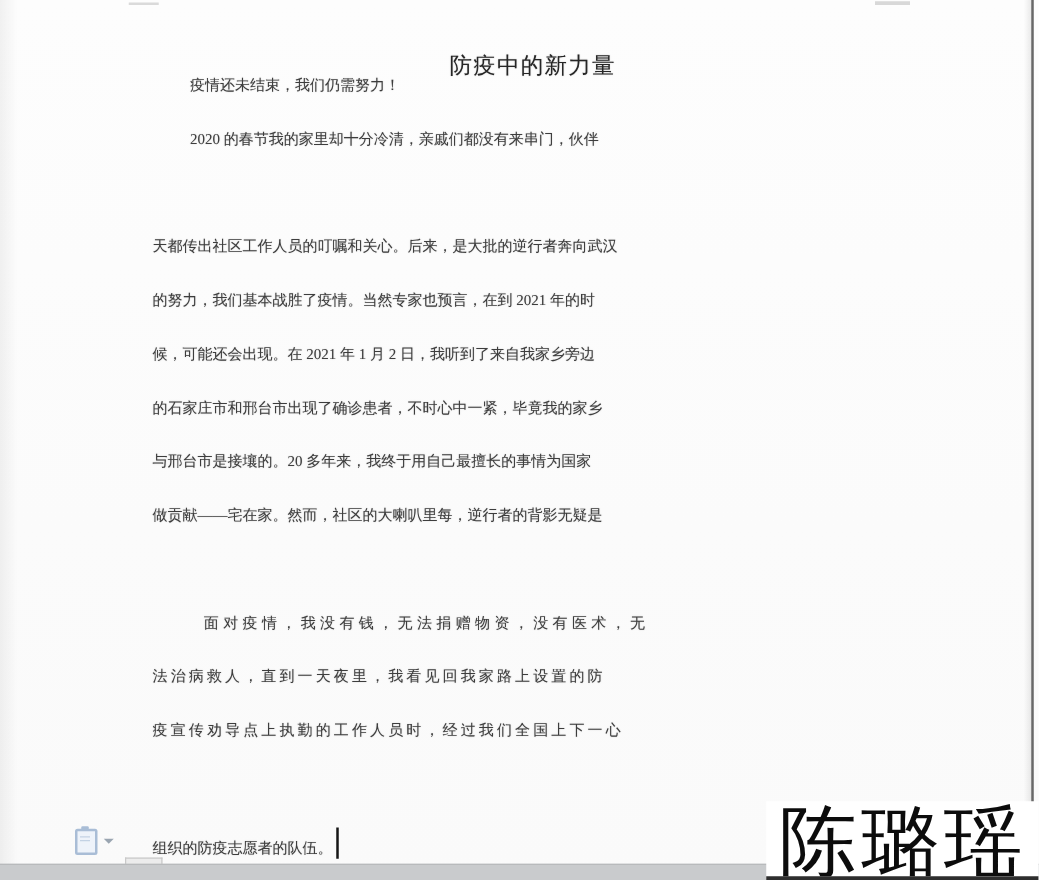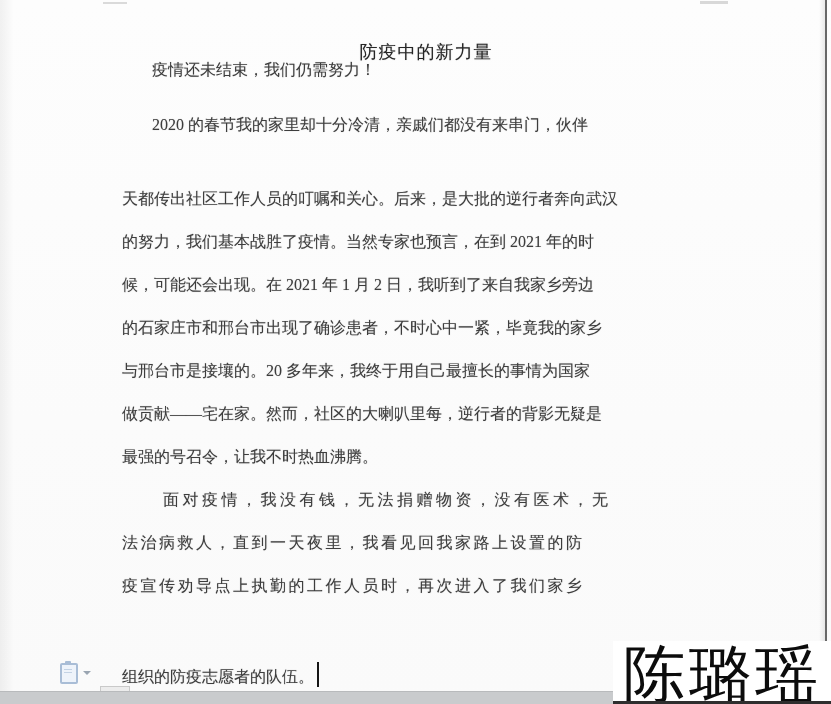--- a/index.html
+++ b/index.html
@@ -11,21 +11,21 @@
          background:linear-gradient(to right,rgba(0,0,0,0.05),rgba(0,0,0,0));}
   .edge-right-line{position:absolute;right:4px;top:0;width:2px;height:692px;background:#4d4d4d;opacity:.85;}
   .edge-right-soft{position:absolute;right:6px;top:0;width:6px;height:692px;
          background:linear-gradient(to left,rgba(0,0,0,0.08),rgba(0,0,0,0));}
   .mark-top-left{position:absolute;left:103px;top:2px;width:24px;height:2px;background:#dadada;}
   .mark-top-right{position:absolute;left:700px;top:1px;width:28px;height:3px;background:#d8d8d8;}
   
   .doc-title{position:absolute;left:426px;top:8px;transform:translateX(-50%);
          white-space:nowrap;font-size:18px;font-weight:normal;color:#262626;
          letter-spacing:1px;text-shadow:0 0 1px rgba(40,40,40,.35);margin-top:32px;}
-  .line{position:absolute;white-space:nowrap;font-size:16px;color:#3d3d3d;
+  .line{position:absolute;white-space:nowrap;font-size:12px;color:#3d3d3d;
          text-shadow:0 0 1px rgba(70,70,70,.35);}
   .caret{display:inline-block;width:2px;height:25px;background:#161616;
          vertical-align:-5px;margin-left:3px;}
   
   .paste-btn{position:absolute;left:58px;top:660px;width:36px;height:26px;cursor:pointer;}
   .clipboard{position:absolute;left:2px;top:3px;width:14px;height:17px;
          border:2px solid #a9bdd6;border-radius:2px;background:#eef3fa;}
   .clipboard:before{content:"";position:absolute;left:3px;top:-4px;width:6px;height:3px;
          background:#a9bdd6;border-radius:1px;}
   .clipboard:after{content:"";position:absolute;left:2px;top:4px;width:8px;height:1px;
@@ -53,32 +53,31 @@
   <div class="edge-left-shade"></div>
   <div class="edge-right-soft"></div>
   <div class="edge-right-line"></div>
   <div class="mark-top-left"></div>
   <div class="mark-top-right"></div>
 
   <div class="doc-title">防疫中的新力量</div>
 
   <div class="line" style="left:152px;top:60px;">疫情还未结束，我们仍需努力！</div>
 
-  <div class="line" style="left:152px;top:115px;">2020 的春节我的家里却十分冷清，亲戚们都没有来串门，伙伴</div>
+  <div class="line" style="left:152px;top:103px;">2020 的春节我的家里却十分冷清，亲戚们都没有来串门，伙伴</div>
   <div class="line" style="left:122px;top:189px;">天都传出社区工作人员的叮嘱和关心。后来，是大批的逆行者奔向武汉</div>
   <div class="line" style="left:122px;top:232px;text-align:right;">的努力，我们基本战胜了疫情。当然专家也预言，在到 2021 年的时</div>
   <div class="line" style="left:122px;top:275px;">候，可能还会出现。在 2021 年 1 月 2 日，我听到了来自我家乡旁边</div>
   <div class="line" style="left:122px;top:318px;">的石家庄市和邢台市出现了确诊患者，不时心中一紧，毕竟我的家乡</div>
   <div class="line" style="left:122px;top:361px;">与邢台市是接壤的。20 多年来，我终于用自己最擅长的事情为国家</div>
   <div class="line" style="left:122px;top:404px;">做贡献——宅在家。然而，社区的大喇叭里每，逆行者的背影无疑是</div>
-  <div class="line" style="left:122px;top:447px;">最强的号召令，让我不时热血沸腾。</div>
 
   <div class="line" style="left:163px;top:490px;letter-spacing:3.5px;">面对疫情，我没有钱，无法捐赠物资，没有医术，无</div>
   <div class="line" style="left:122px;top:533px;letter-spacing:2.5px;text-align:center;">法治病救人，直到一天夜里，我看见回我家路上设置的防</div>
-  <div class="line" style="left:122px;top:576px;letter-spacing:2.5px;">疫宣传劝导点上执勤的工作人员时，再次进入了我们家乡</div>
+  <div class="line" style="left:122px;top:576px;letter-spacing:2.5px;">疫宣传劝导点上执勤的工作人员时，经过我们全国上下一心</div>
   <div class="line" style="left:122px;top:662px;"><span>组织的防疫志愿者的队伍。</span><span class="caret"></span></div>
 
   <div class="paste-btn">
     <div class="clipboard"></div>
     <div class="paste-arrow"></div>
   </div>
 
   <div class="bottom-tab"></div>
   <div class="bottom-bar"></div>
 

